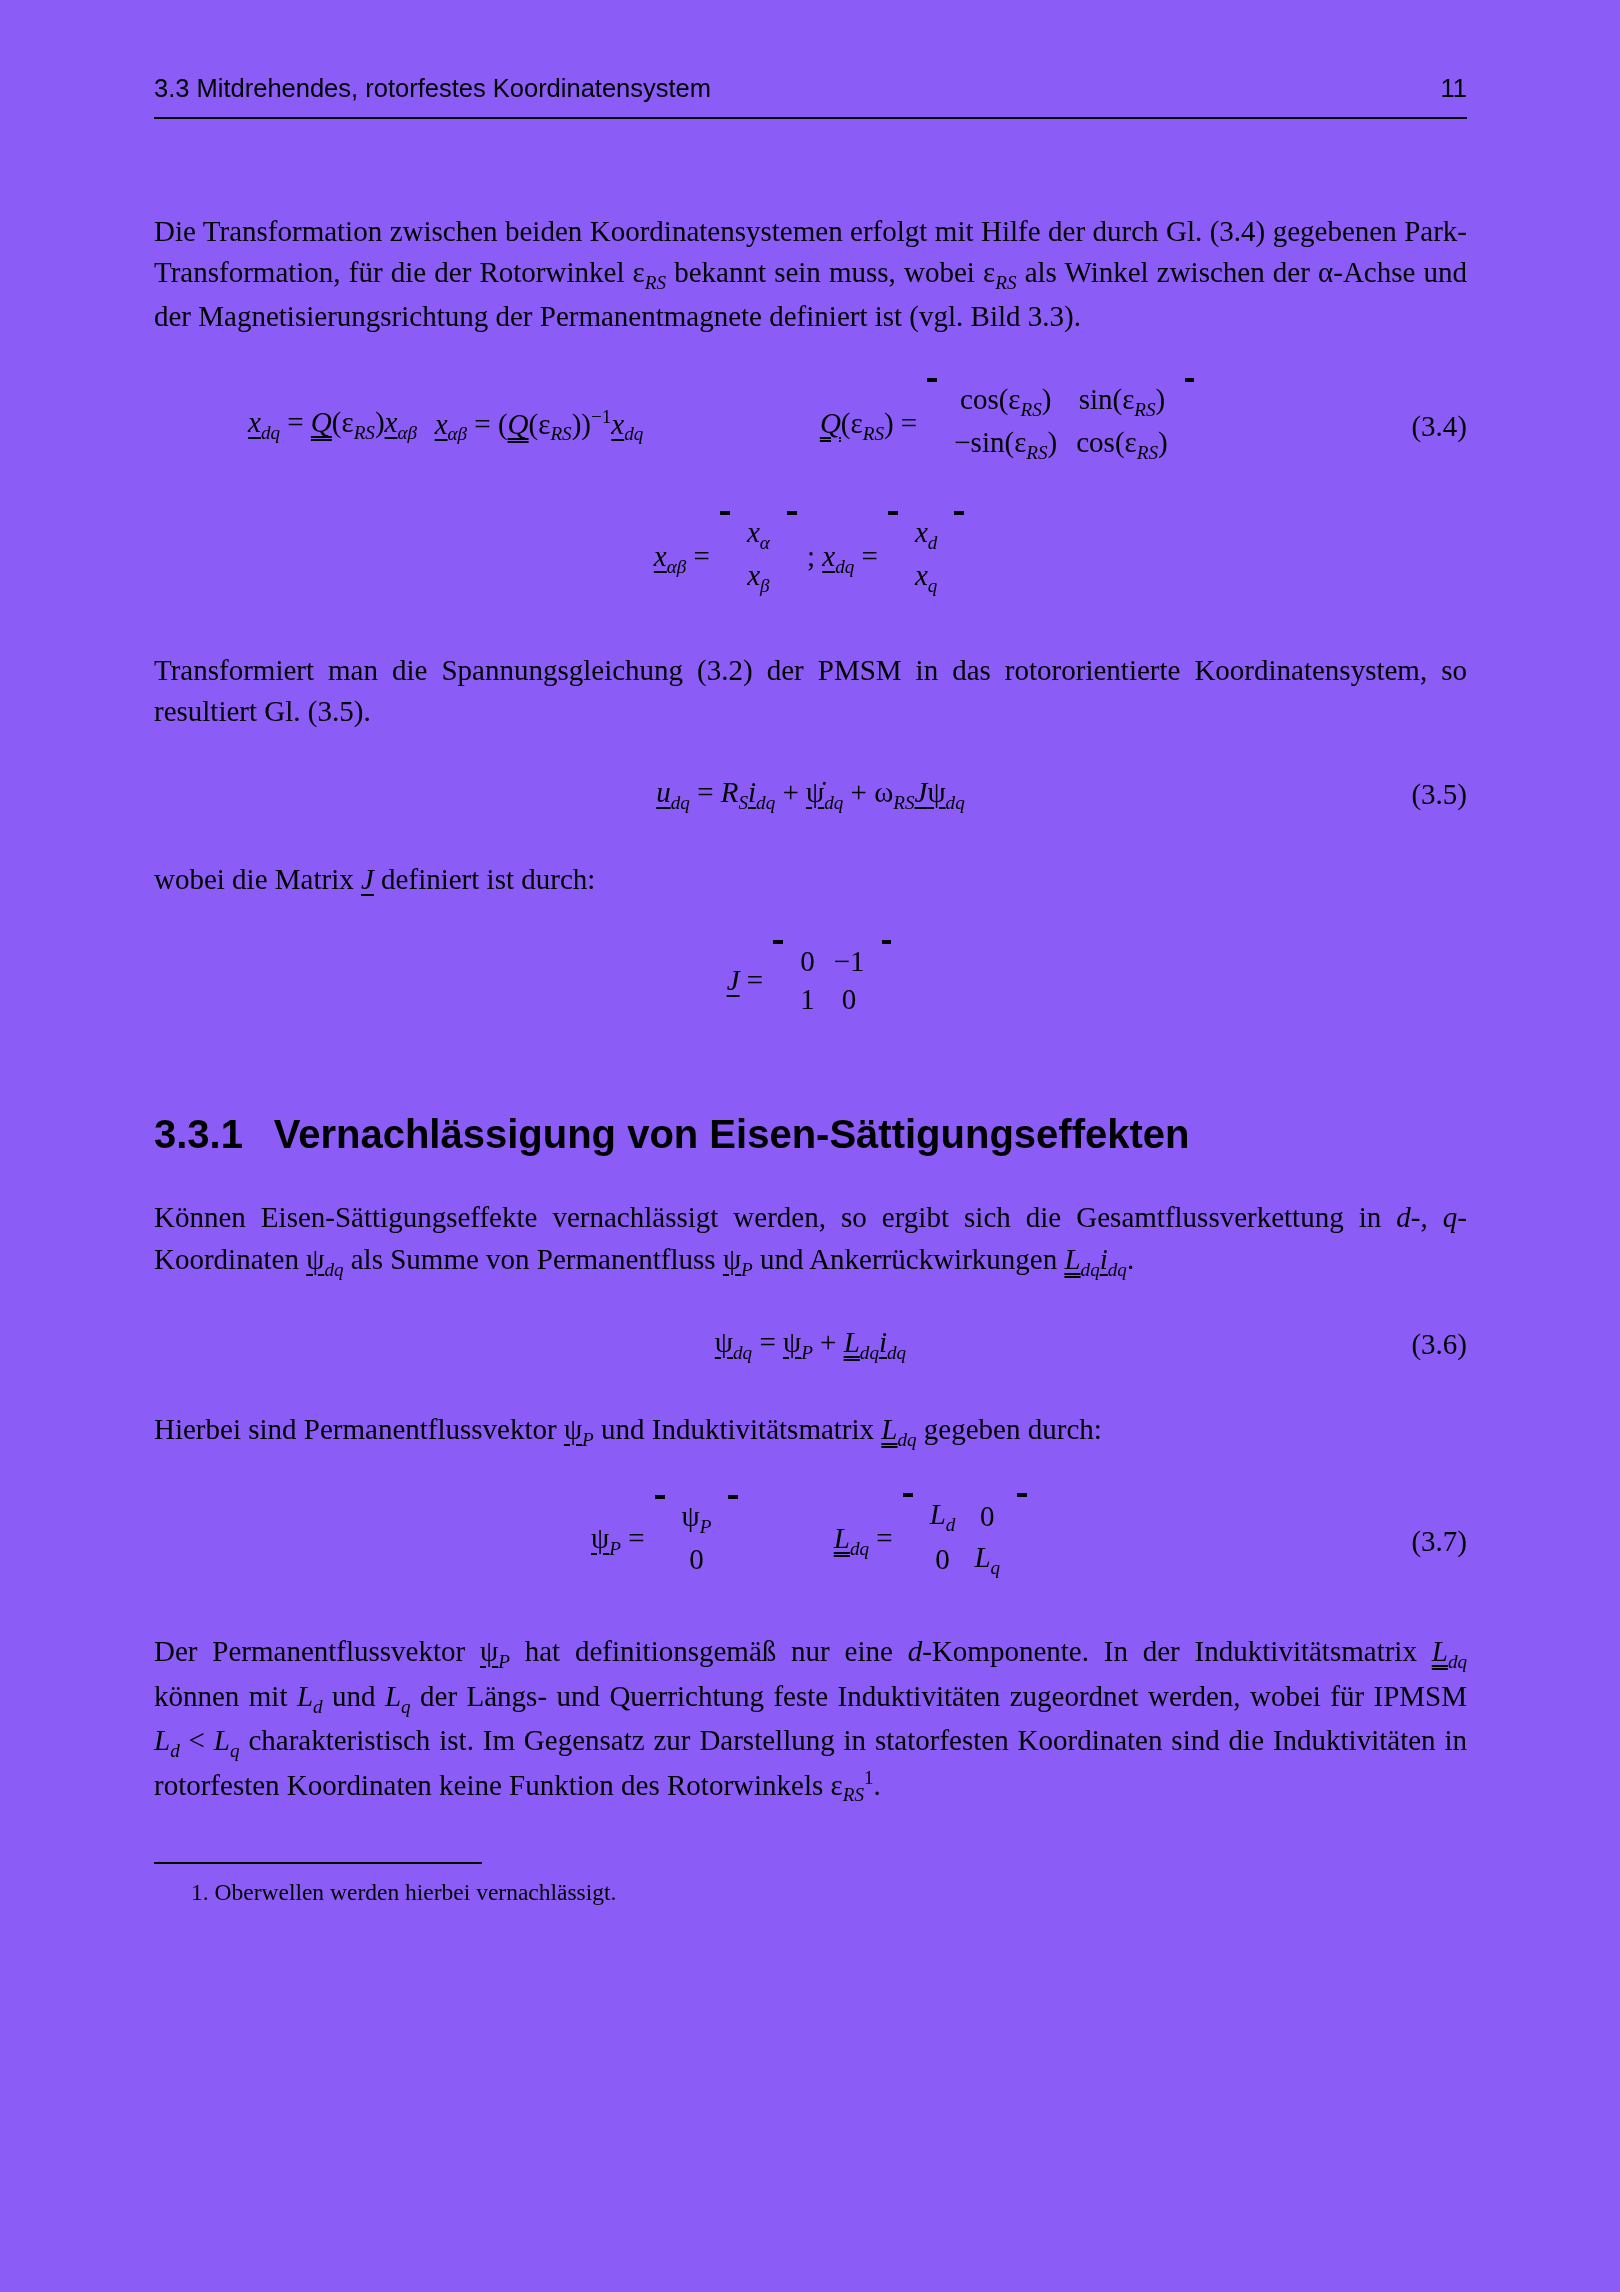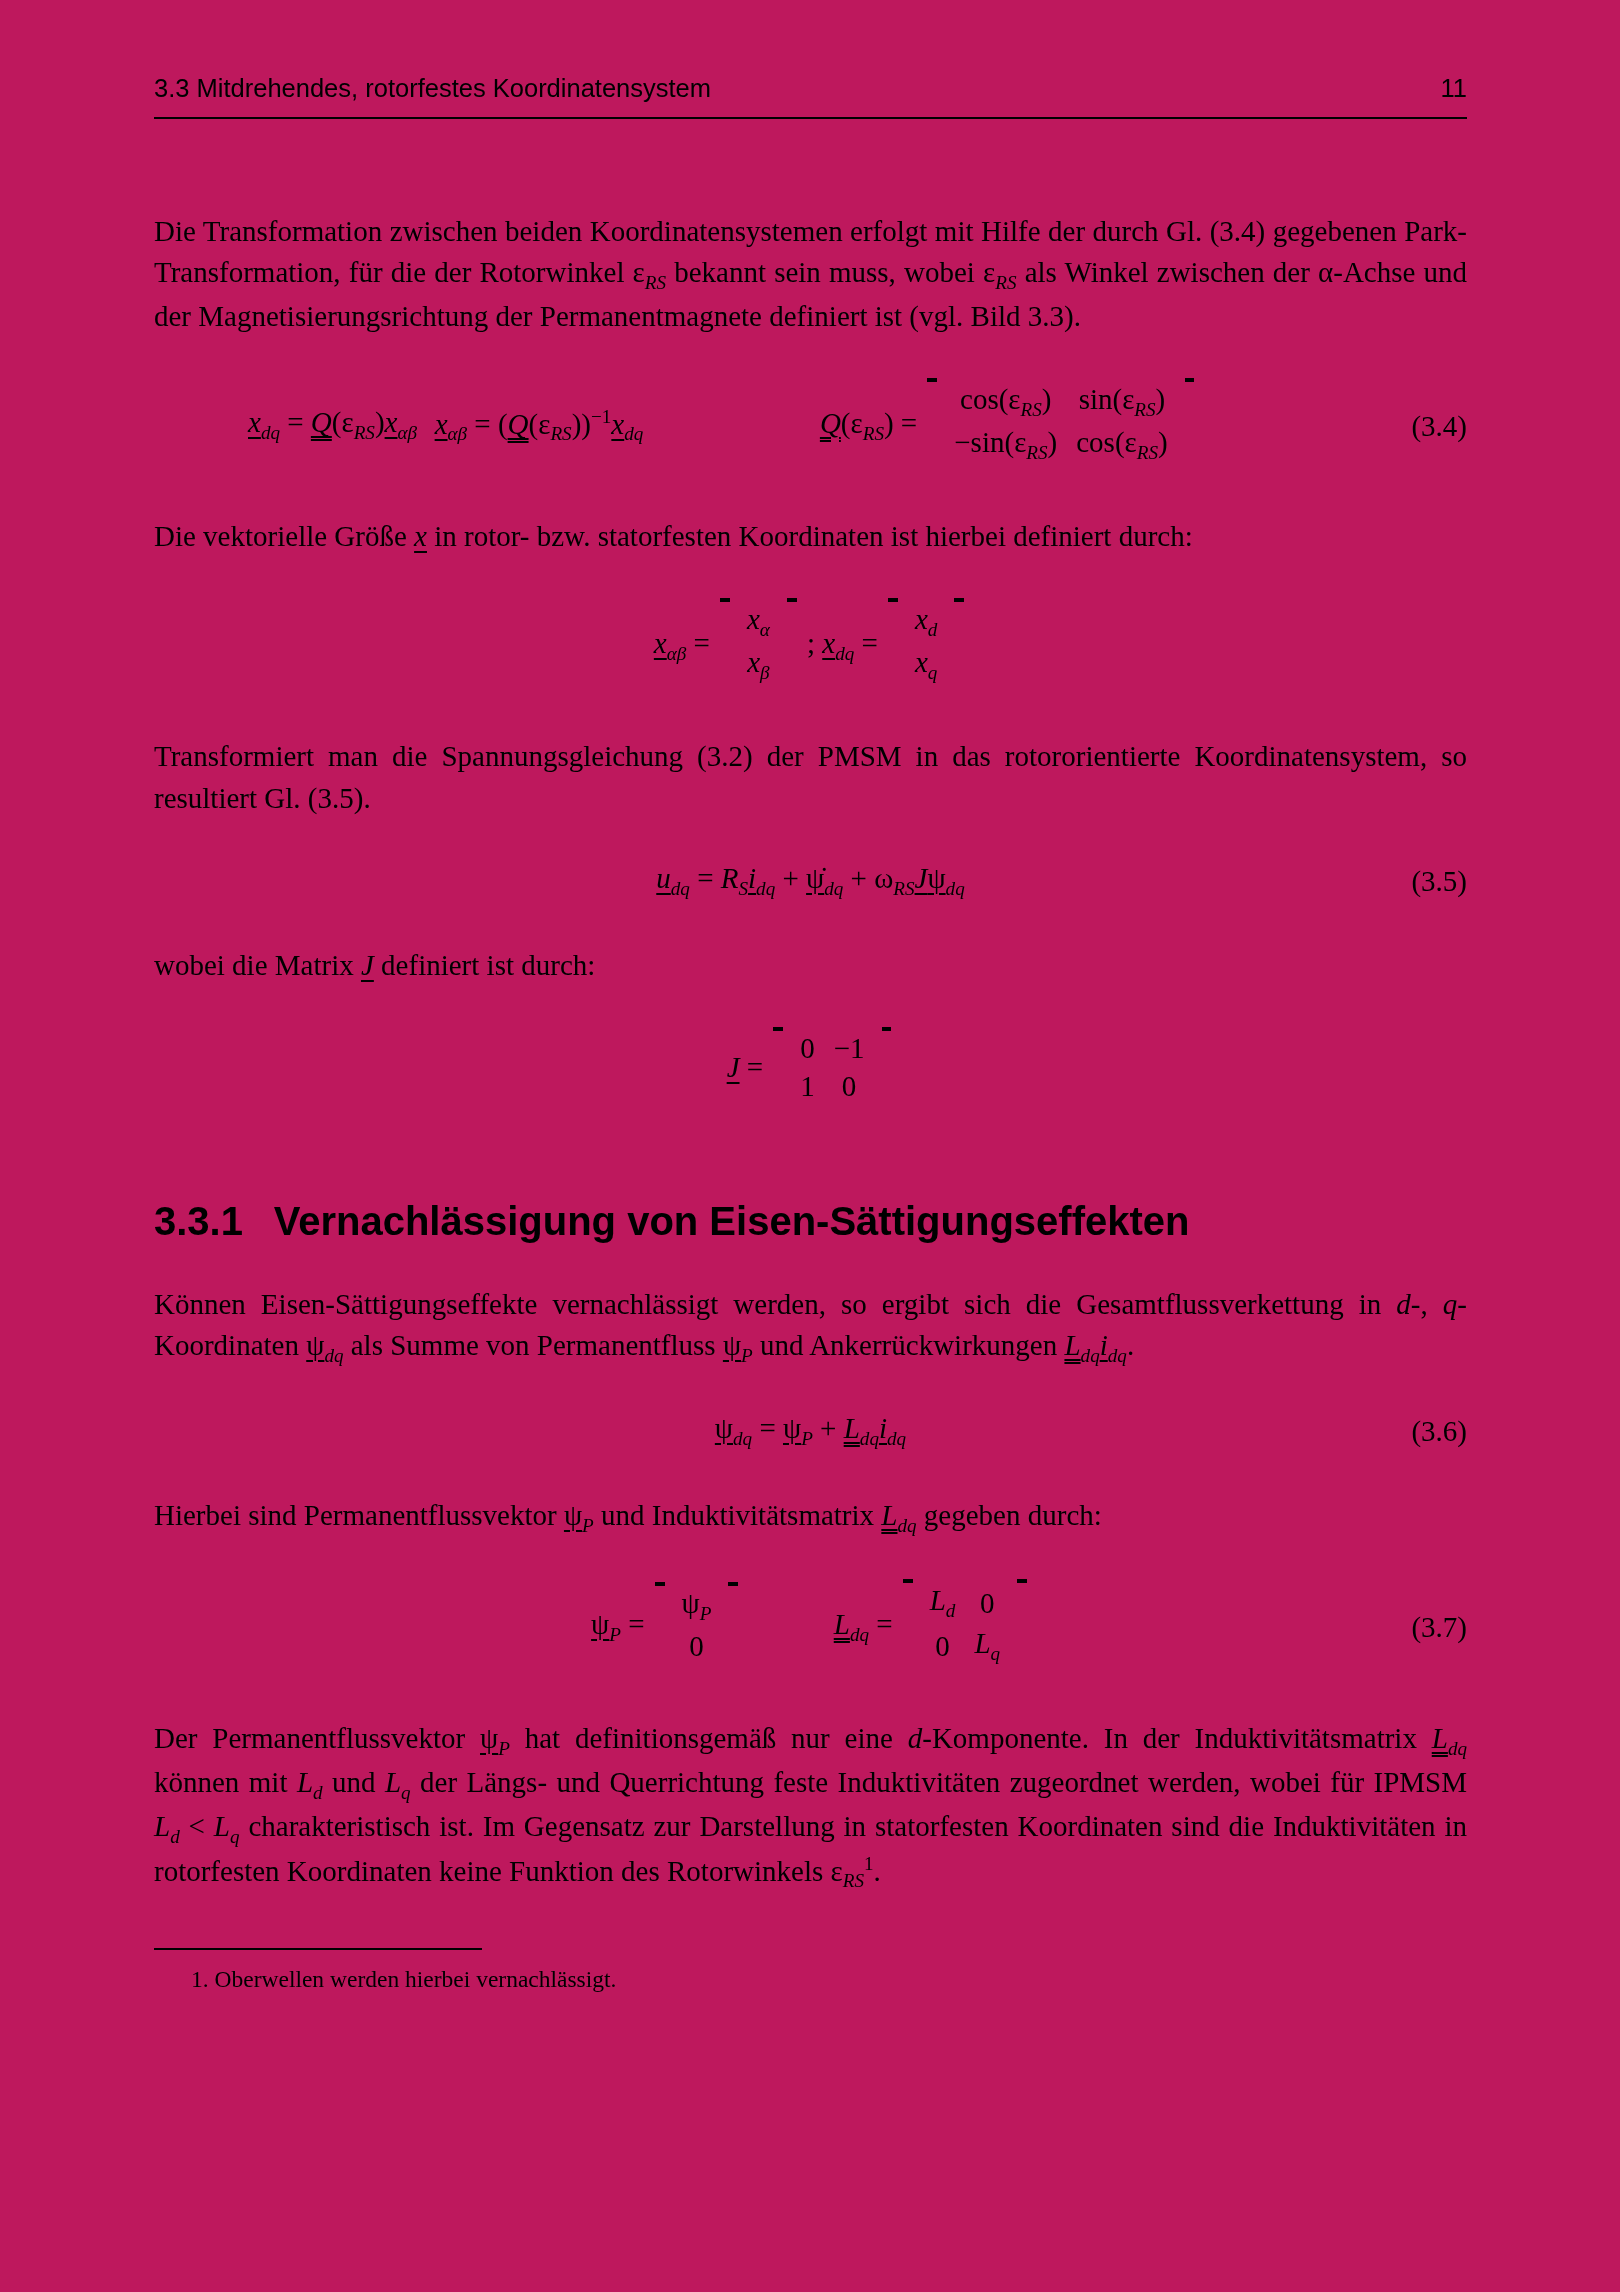--- a/index.html
+++ b/index.html
@@ -1,17 +1,17 @@
 <!DOCTYPE html>
 <html lang="de"><head>
 <meta charset="utf-8">
 <style>
   *{box-sizing:border-box}
   html,body{margin:0;padding:0;background:#ffffff}
-  .page{position:relative;width:1620px;height:2293px;background:#be185d;color:#000;
+  .page{position:relative;width:1620px;height:2293px;background:#8b5cf6;color:#000;
         font-family:"Liberation Serif",serif;overflow:hidden}
   .content{position:absolute;left:154px;top:74px;width:1313px}
 
   .running-header{display:flex;justify-content:space-between;align-items:flex-end;
     font-family:"Liberation Sans",sans-serif;font-size:25.5px;
     padding-bottom:13.7px;border-bottom:2px solid #000}
 
   .para{font-size:29px;line-height:1.43;text-align:justify;margin:0}
   .p-intro{margin-top:92px}
   .p-std{margin-top:45px}
@@ -73,21 +73,20 @@
               <span class="mx-r">
                 <span class="mx-c"><span>−sin(</span><span>ε</span><sub class="ms">RS</sub><span>)</span></span>
                 <span class="mx-c"><span>cos(</span><span>ε</span><sub class="ms">RS</sub><span>)</span></span>
               </span>
             </span>
             <span class="mx-b r"></span>
           </span></div>
       <div class="eq-num">(3.4)</div>
     </div>
 
-    <p class="para p-std"><span>Die vektorielle Größe </span><span class="it ul1">x</span><span> in rotor- bzw. statorfesten Koordinaten ist hierbei definiert durch:</span></p>
 
     <div class="eq">
       <div class="eq-body"><span class="it ul1">x</span><sub class="ms">αβ</sub><span> = </span><span class="mx">
             <span class="mx-b l"></span>
             <span class="mx-t">
               <span class="mx-r">
                 <span class="mx-c"><span class="it">x</span><sub class="ms">α</sub></span>
               </span>
               <span class="mx-r">
                 <span class="mx-c"><span class="it">x</span><sub class="ms">β</sub></span>

